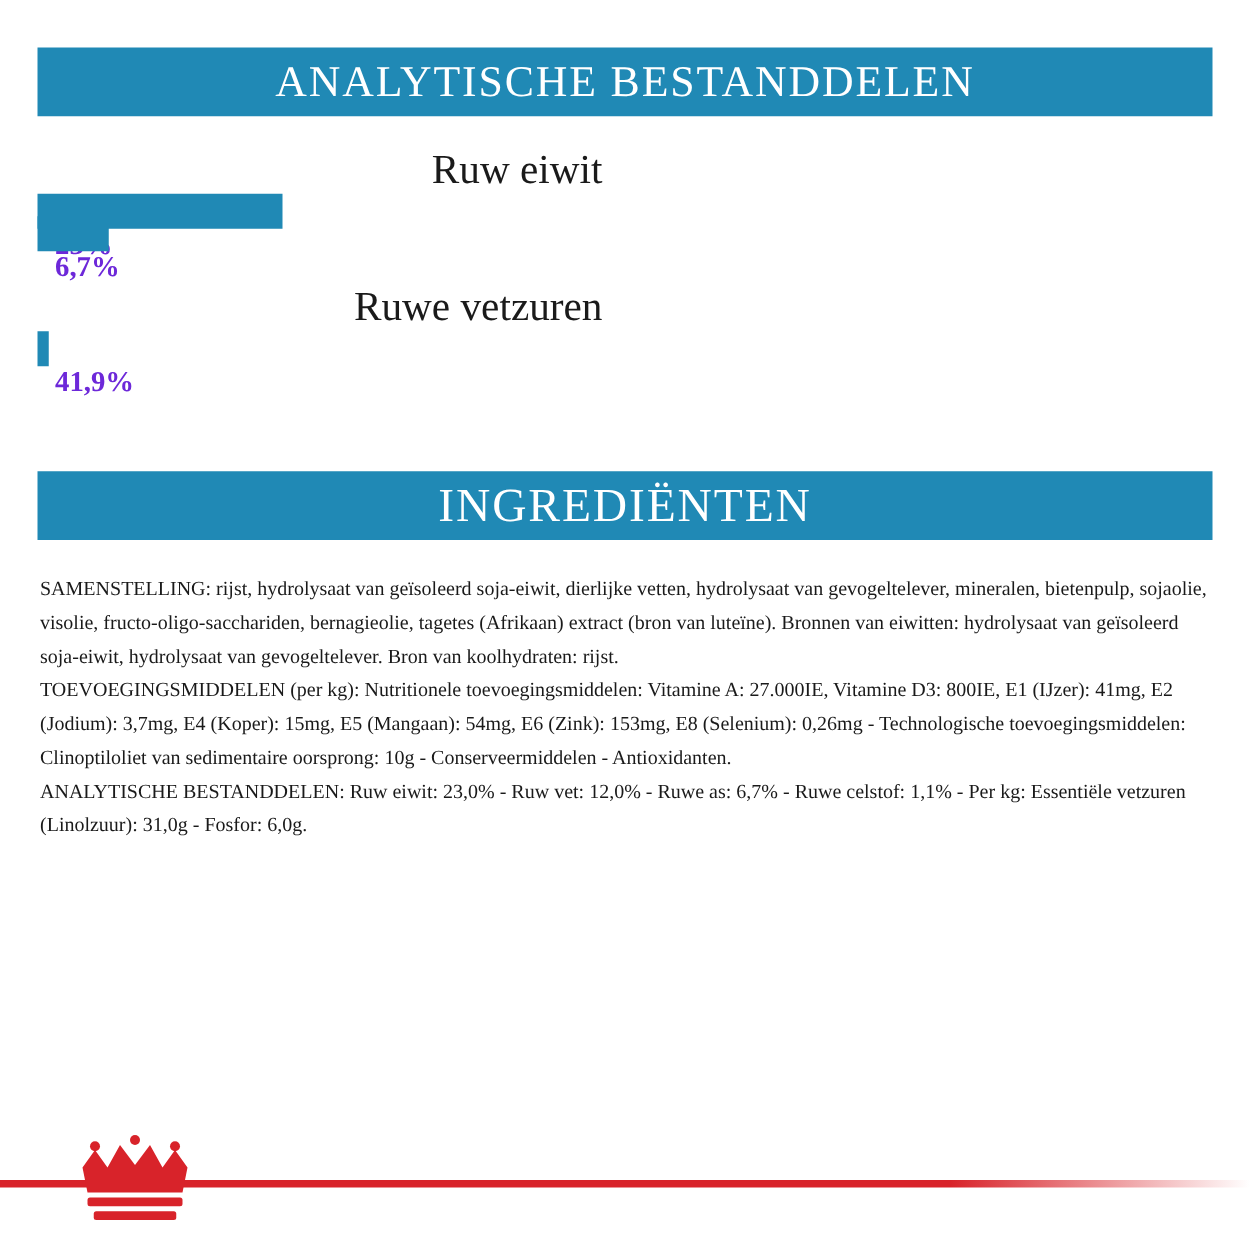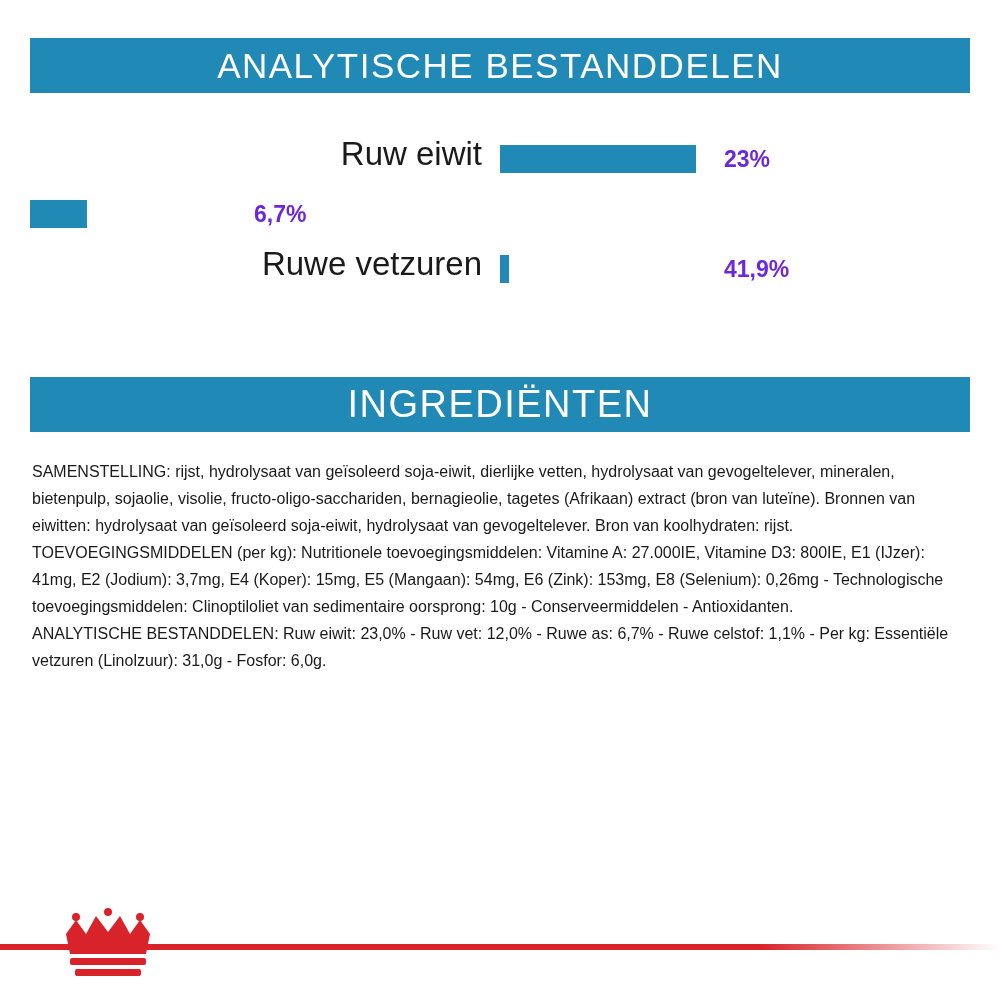--- a/index.html
+++ b/index.html
@@ -12,20 +12,21 @@
     background: #ffffff;
     font-family: "Liberation Sans", sans-serif;
     color: #1a1a1a;
     position: relative;
     overflow: hidden;
   }
   .page {
     position: relative;
     width: 1000px;
     height: 808px;
+    font-family: Liberation Serif, serif;
   }
 
   
   .banner {
     position: absolute;
     left: 30px;
     width: 940px;
     background: #2089b5;
     color: #ffffff;
     display: flex;
@@ -47,22 +48,23 @@
 
   
   .bars {
     position: absolute;
     top: 118px;
     left: 30px;
     width: 940px;
   }
   .bar-row {
     display: flex;
-    align-items: flex-end;
+    align-items: flex-start;
     height: 55px;
+    flex-direction: column;
   }
   .bar-label {
     width: 470px;
     text-align: right;
     padding-right: 18px;
     box-sizing: border-box;
     font-size: 33px;
     color: #1a1a1a;
     white-space: nowrap;
   }

